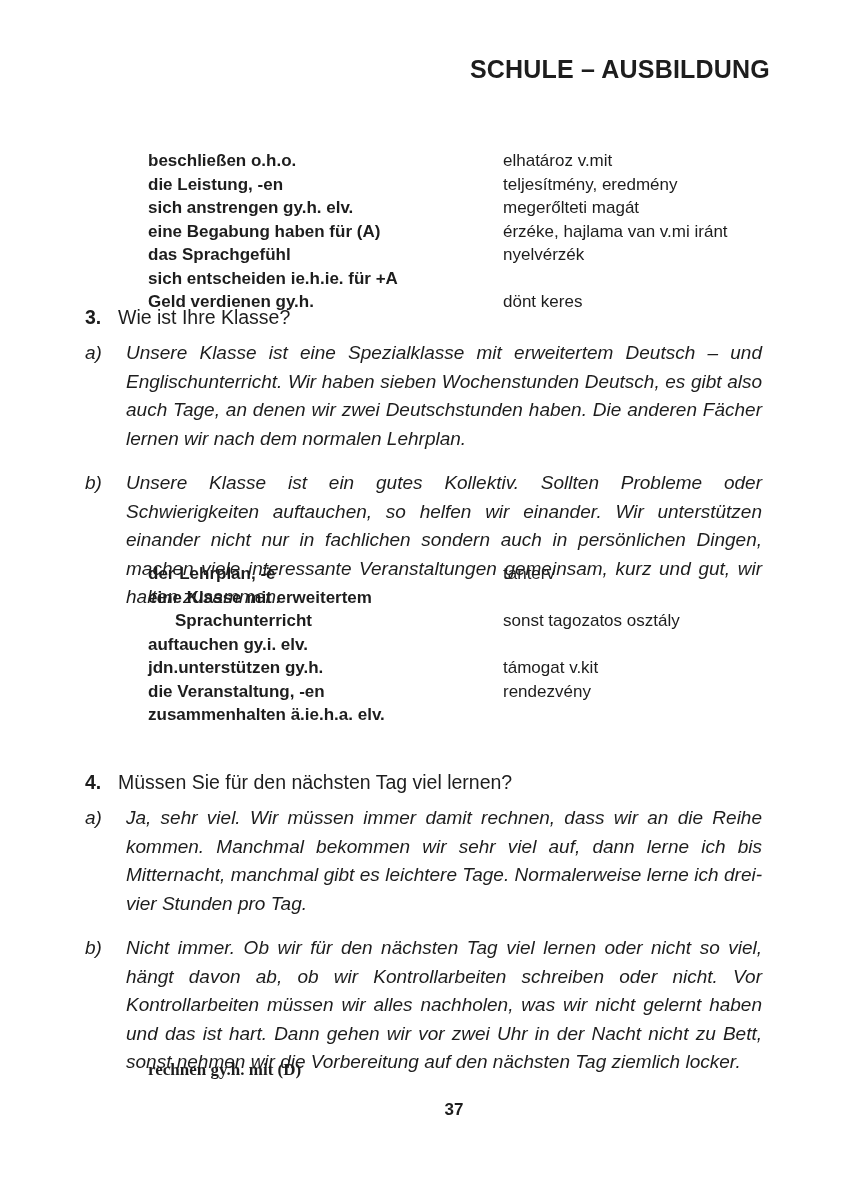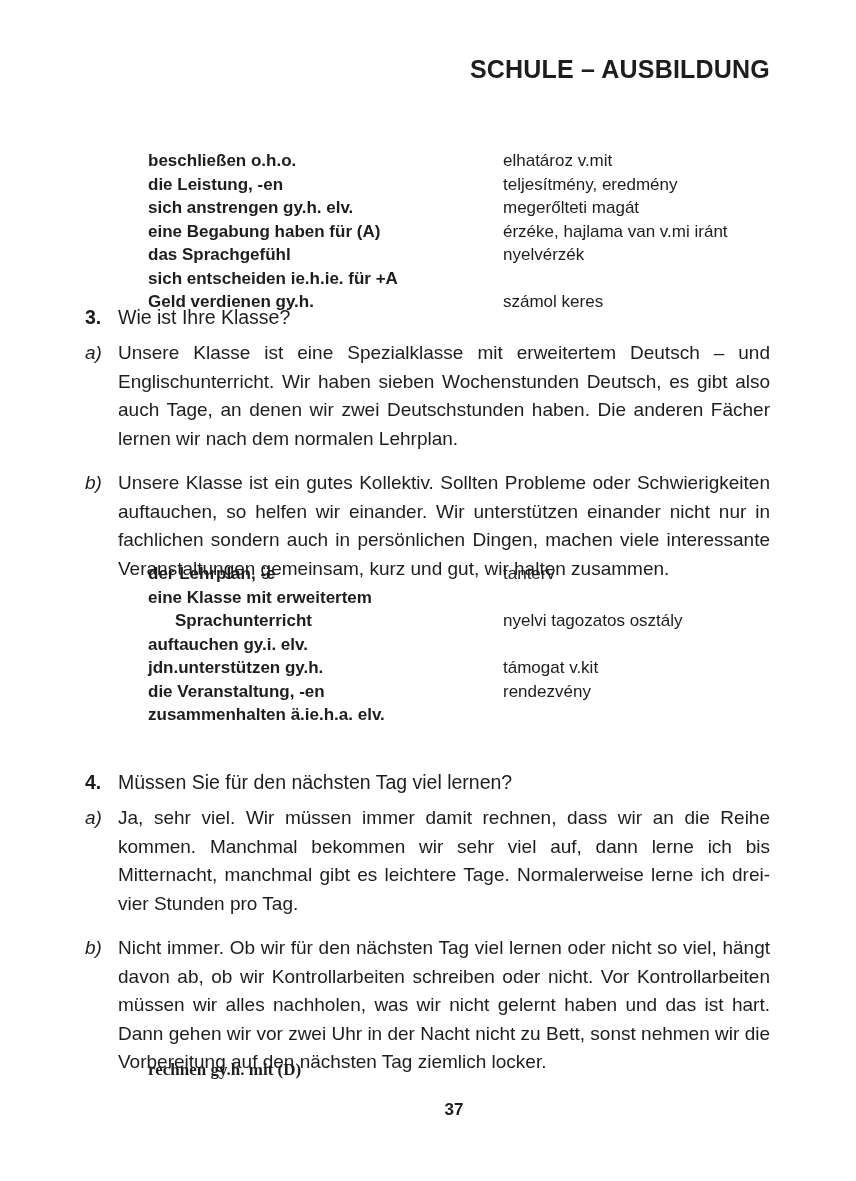--- a/index.html
+++ b/index.html
@@ -75,25 +75,26 @@
   }
   .a-label {
     position: absolute;
     left: 0;
     top: 0;
     font-style: italic;
     font-size: 19px;
     line-height: 28.5px;
   }
   .a-text {
-    margin: 0;
+    margin: 8px;
     font-size: 19px;
     line-height: 28.5px;
     text-align: justify;
     text-justify: inter-word;
+    font-style: italic;
   }
 
   
   .page-number {
     position: absolute;
     top: 1100px;
     left: 0;
     width: 856px;
     text-align: center;
     font-size: 17px;
@@ -128,21 +129,21 @@
       </div>
       <div class="vrow">
         <span class="vrow-de">das Sprachgefühl</span>
         <span class="vrow-hu">nyelvérzék</span>
       </div>
       <div class="vrow">
         <span class="vrow-de">sich entscheiden ie.h.ie. für +A</span>
       </div>
       <div class="vrow">
         <span class="vrow-de">Geld verdienen gy.h.</span>
-        <span class="vrow-hu">számol keres</span>
+        <span class="vrow-hu">dönt keres</span>
       </div>
     </section>
 
   <section class="qa-section q3">
     <div class="q-line">
       <span class="q-num">3.</span>
       <span class="q-text">Wie ist Ihre Klasse?</span>
     </div>
     <div>
 
@@ -162,21 +163,21 @@
   <div class="vrow">
         <span class="vrow-de">der Lehrplan, -̈e</span>
         <span class="vrow-hu">tanterv</span>
       </div>
       <div class="vrow">
         <span class="vrow-de">eine Klasse mit erweitertem</span>
         <span class="vrow-hu"></span>
       </div>
       <div class="vrow indent">
         <span class="vrow-de">Sprachunterricht</span>
-        <span class="vrow-hu">nyelvi tagozatos osztály</span>
+        <span class="vrow-hu">sonst tagozatos osztály</span>
       </div>
       <div class="vrow">
         <span class="vrow-de">auftauchen gy.i. elv.</span>
       </div>
       <div class="vrow">
         <span class="vrow-de">jdn.unterstützen gy.h.</span>
         <span class="vrow-hu">támogat v.kit</span>
       </div>
       <div class="vrow">
         <span class="vrow-de">die Veranstaltung, -en</span>

